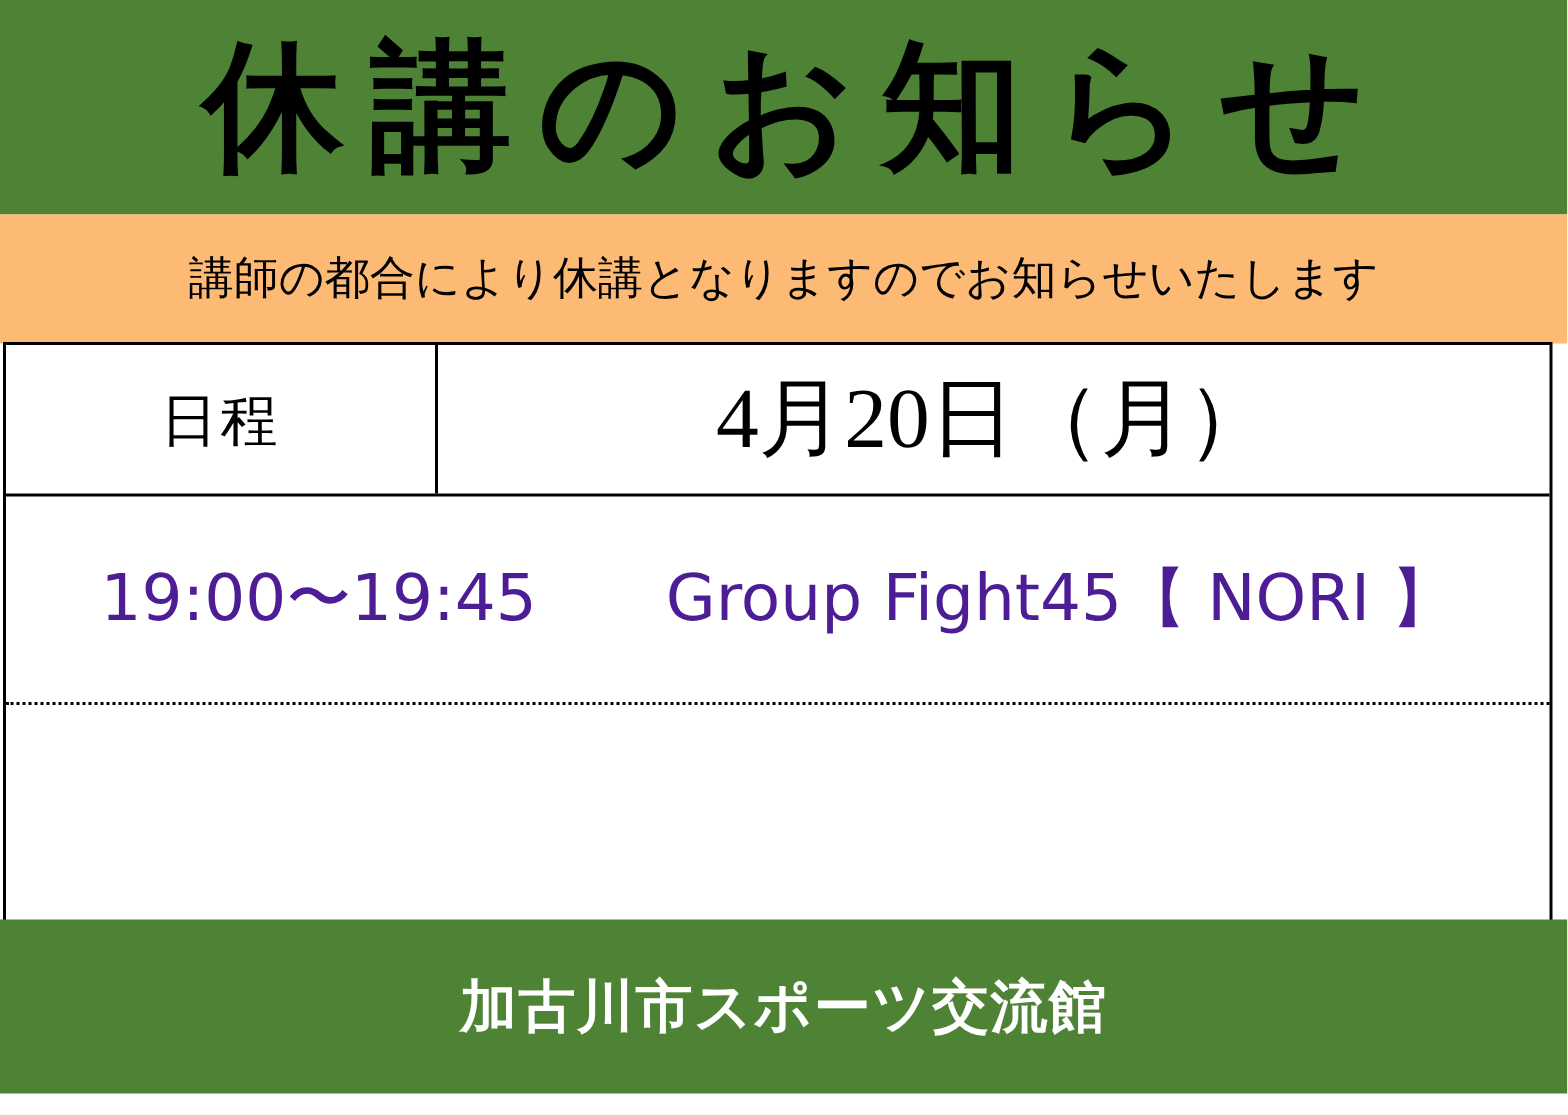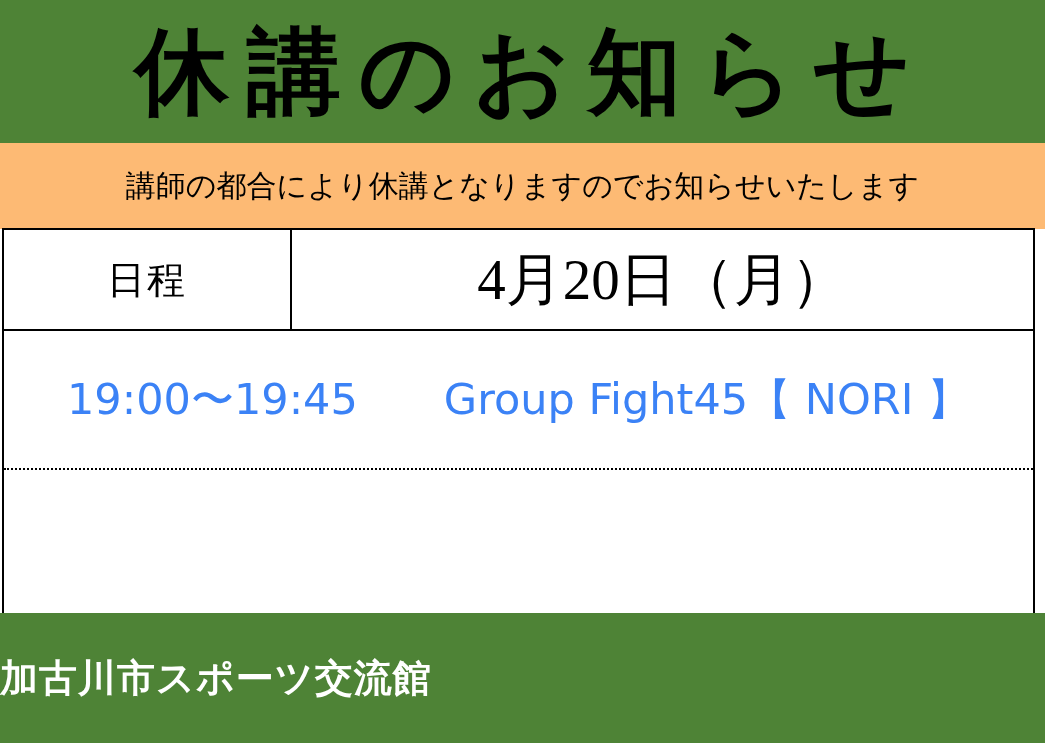--- a/index.html
+++ b/index.html
@@ -118,37 +118,37 @@
     display: flex;
     align-items: center;
     justify-content: center;
     box-sizing: border-box;
   }
   .row-class.with-divider {
     border-bottom: 2px dotted #000000;
   }
   .row-class .class-line {
     font-size: 43px;
-    color: #3b82f6;
+    color: #4c1d95;
     line-height: 1;
     white-space: nowrap;
     font-family: "DejaVu Sans", "Liberation Sans", sans-serif;
   }
 
   
   .footer-band {
     position: absolute;
     left: 0;
     top: 613px;
     width: 1045px;
-    height: 130px;
+    height: 116px;
     background: #4E8336;
     display: flex;
     align-items: center;
-    justify-content: flex-start;
+    justify-content: center;
   }
   .footer-text {
     color: #ffffff;
     font-size: 38px;
     font-weight: bold;
     line-height: 1;
     letter-spacing: 1px;
     white-space: nowrap;
     font-family: "DejaVu Sans", "Liberation Sans", sans-serif;
   }

